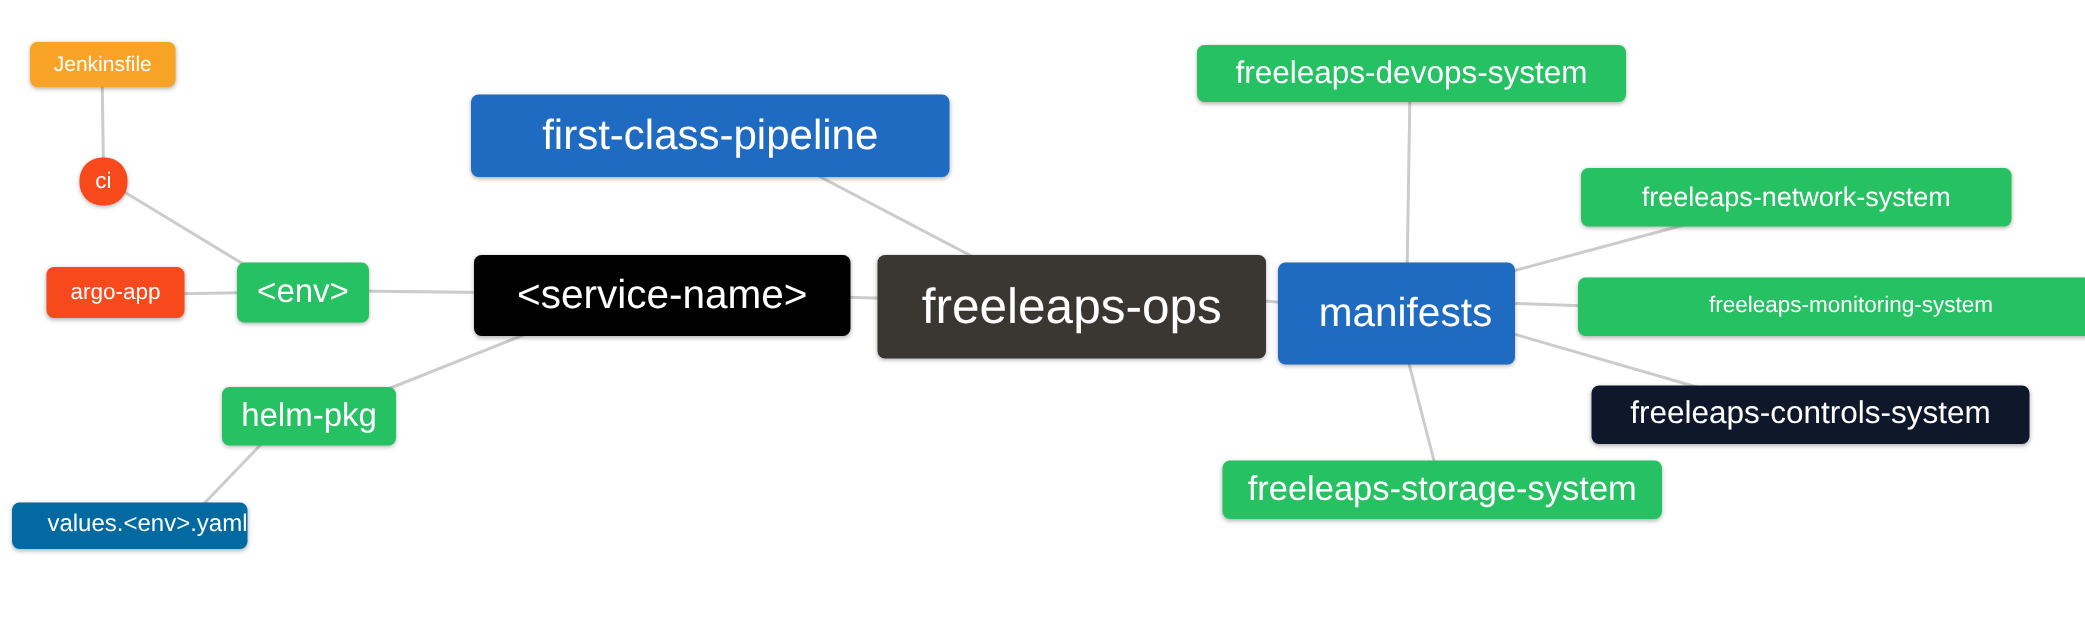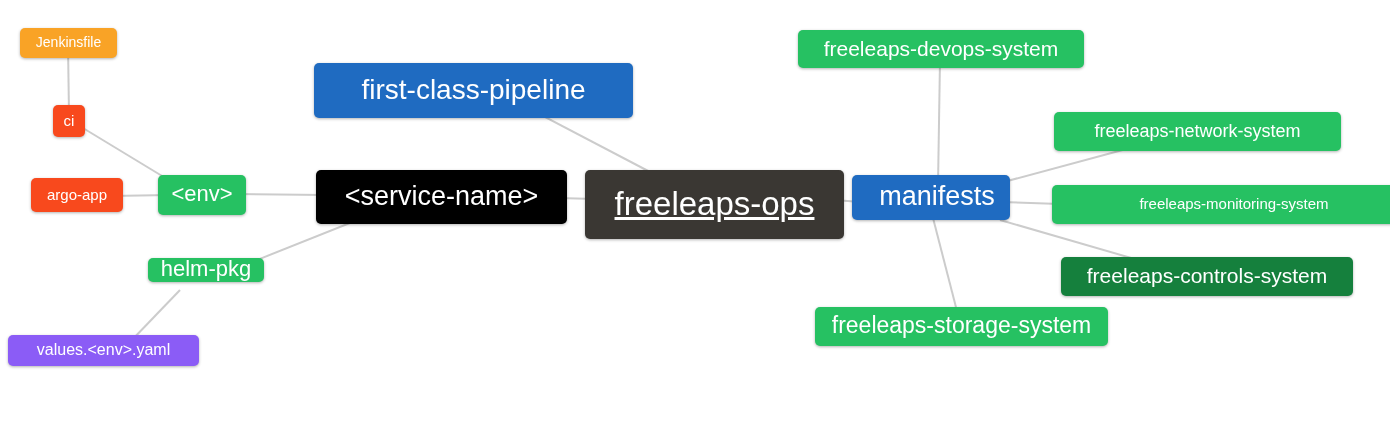--- a/index.html
+++ b/index.html
@@ -57,55 +57,55 @@
       <line x1="835" y1="200" x2="860" y2="202" stroke="#cccccc" stroke-width="2"></line>
       <line x1="938" y1="185" x2="940" y2="60" stroke="#cccccc" stroke-width="2"></line>
       <line x1="1000" y1="183" x2="1130" y2="148" stroke="#cccccc" stroke-width="2"></line>
       <line x1="1000" y1="202" x2="1060" y2="204" stroke="#cccccc" stroke-width="2"></line>
       <line x1="1000" y1="220" x2="1145" y2="262" stroke="#cccccc" stroke-width="2"></line>
       <line x1="933" y1="218" x2="958" y2="315" stroke="#cccccc" stroke-width="2"></line>
     </svg>
 <div class="node" style="left: 20px; top: 28px; width: 97px; height: 30px; font-size: 14px; background: rgb(249, 163, 38); color: rgb(255, 255, 255);">
       <span>Jenkinsfile</span>
     </div>
-    <div class="node" style="left: 53px; top: 105px; width: 32px; height: 32px; font-size: 15px; background: rgb(248, 73, 29); color: rgb(255, 255, 255);">
+    <div class="node" style="left: 53px; top: 105px; width: 32px; height: 32px; font-size: 15px; background: rgb(248, 73, 29); color: rgb(255, 255, 255); border-radius: 15px;">
       <span>ci</span>
     </div>
     <div class="node" style="left: 31px; top: 178px; width: 92px; height: 34px; font-size: 15px; background: rgb(248, 73, 29); color: rgb(255, 255, 255); text-align: center;">
       <span>argo-app</span>
     </div>
     <div class="node" style="left: 158px; top: 175px; width: 88px; height: 40px; font-size: 22px; background: rgb(38, 193, 98); color: rgb(255, 255, 255);">
       <span>&lt;env&gt;</span>
     </div>
-    <div class="node" style="left: 148px; top: 258px; width: 116px; height: 24px; font-size: 22px; background: rgb(38, 193, 98); color: rgb(255, 255, 255);">
+    <div class="node" style="left: 148px; top: 258px; width: 116px; height: 39px; font-size: 22px; background: rgb(38, 193, 98); color: rgb(255, 255, 255);">
       <span>helm-pkg</span>
     </div>
-    <div class="node" style="left: 8px; top: 335px; width: 191px; height: 31px; font-size: 16px; background: #8b5cf6; color: rgb(255, 255, 255);">
+    <div class="node" style="left: 8px; top: 335px; width: 157px; height: 31px; font-size: 16px; background: #0369a1; color: rgb(255, 255, 255); justify-content: flex-end;">
       <span>values.&lt;env&gt;.yaml</span>
     </div>
     <div class="node" style="left: 314px; top: 34px; width: 319px; height: 55px; font-size: 28px; background: rgb(31, 107, 193); color: rgb(255, 255, 255); margin-top: 29px;">
       <span>first-class-pipeline</span>
     </div>
     <div class="node" style="left: 316px; top: 170px; width: 251px; height: 54px; font-size: 27px; background: #000000; color: rgb(255, 255, 255);">
       <span>&lt;service-name&gt;</span>
     </div>
-    <div class="node" style="left: 585px; top: 170px; width: 259px; height: 69px; font-size: 33px; background: rgb(58, 55, 51); color: rgb(255, 255, 255); text-decoration: underline;">
+    <div class="node" style="left: 585px; top: 170px; width: 259px; height: 69px; font-size: 33px; background: rgb(58, 55, 51); color: rgb(255, 255, 255);">
       <span>freeleaps-ops</span>
     </div>
-    <div class="node" style="left: 852px; top: 175px; width: 158px; height: 45px; font-size: 27px; background: rgb(31, 107, 193); color: rgb(255, 255, 255); padding-left: 12px;">
+    <div class="node" style="left: 852px; top: 175px; width: 158px; height: 68px; font-size: 27px; background: rgb(31, 107, 193); color: rgb(255, 255, 255); padding-left: 12px;">
       <span>manifests</span>
     </div>
     <div class="node" style="left: 798px; top: 30px; width: 286px; height: 38px; font-size: 21px; background: rgb(38, 193, 98); color: rgb(255, 255, 255);">
       <span>freeleaps-devops-system</span>
     </div>
     <div class="node" style="left: 1054px; top: 112px; width: 287px; height: 39px; font-size: 18px; background: rgb(38, 193, 98); color: rgb(255, 255, 255);">
       <span>freeleaps-network-system</span>
     </div>
     <div class="node" style="left: 1052px; top: 185px; width: 364px; height: 39px; font-size: 15px; background: rgb(38, 193, 98); color: rgb(255, 255, 255);">
       <span>freeleaps-monitoring-system</span>
     </div>
-    <div class="node" style="left: 1061px; top: 257px; width: 292px; height: 39px; font-size: 21px; background: #15803d; color: rgb(255, 255, 255);">
+    <div class="node" style="left: 1061px; top: 257px; width: 292px; height: 39px; font-size: 21px; background: #0f172a; color: rgb(255, 255, 255);">
       <span>freeleaps-controls-system</span>
     </div>
     <div class="node" style="left: 815px; top: 307px; width: 293px; height: 39px; font-size: 23px; background: rgb(38, 193, 98); color: rgb(255, 255, 255);">
       <span>freeleaps-storage-system</span>
     </div>
   </div>
 
 </body></html>

